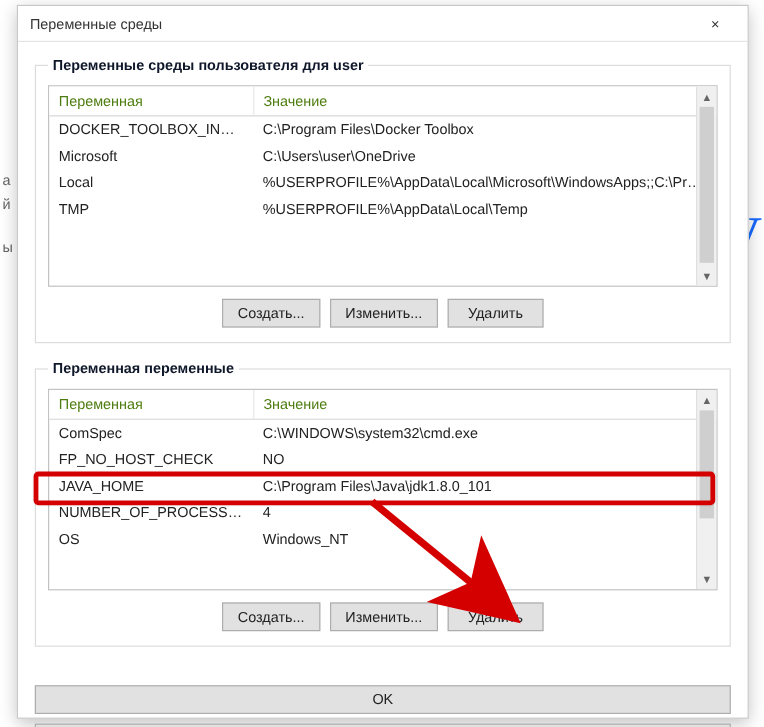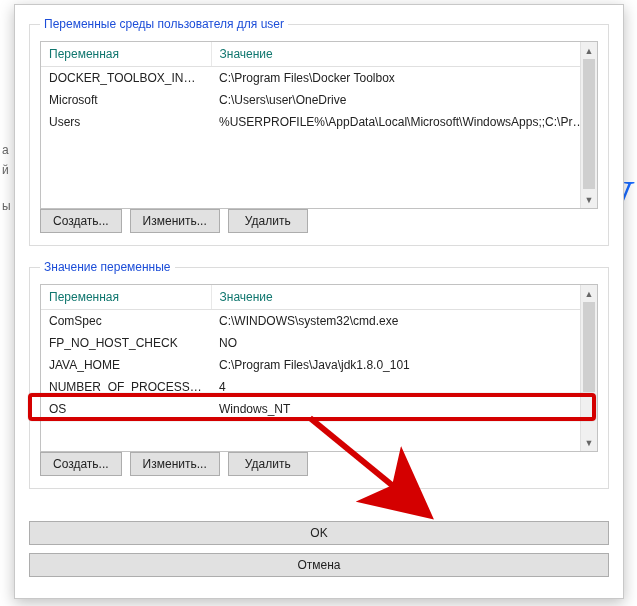--- a/index.html
+++ b/index.html
@@ -14,43 +14,43 @@
     height: 30px; display: flex; align-items: center; justify-content: space-between;
     padding: 0 10px; border-bottom: 1px solid #e4e4e4;
   }
   .titlebar span { color:#333; }
   .close { width: 34px; height: 22px; display:flex; align-items:center; justify-content:center; color:#555; }
   .content { padding: 12px 14px 10px 14px; }
   fieldset {
     border: 1px solid #dcdcdc; margin: 0 0 14px 0; padding: 10px 10px 12px 10px;
     position: relative;
   }
-  legend { padding: 0 4px; color:#1d4ed8; }
+  legend { padding: 0 4px; color:#0f172a;font-weight:bold; }
   .table-wrap {
     border: 1px solid #c2c2c2; height: 168px; overflow: hidden; background:#fff;
     position: relative;
   }
   table { width: 100%; border-collapse: collapse; table-layout: fixed; }
   thead th {
     text-align: left; font-weight: normal; padding: 5px 8px;
-    border-bottom: 1px solid #e0e0e0; background:#fff; color:#0f766e;
+    border-bottom: 1px solid #e0e0e0; background:#fff; color:#4d7c0f;
   }
   thead th:first-child { border-right: 1px solid #e8e8e8; }
   tbody td {
     padding: 4px 8px; white-space: nowrap; overflow: hidden; text-overflow: ellipsis;
     color:#222;
   }
   col.c1 { width: 170px; }
   .scrollbar {
     position:absolute; right:0; top:0; bottom:0; width:17px; background:#f0f0f0;
     border-left:1px solid #e0e0e0;
   }
   .scroll-btn { height:17px; display:flex; align-items:center; justify-content:center; color:#666; font-size:9px; }
   .thumb { position:absolute; left:2px; right:2px; background:#cfcfcf; border-radius:0; }
-  .btn-row { display:flex; justify-content:flex-start; gap:8px; }
+  .btn-row { display:flex; justify-content:center; gap:8px; margin-top:10px; }
   .btn {
     min-width: 80px; height: 24px; padding: 0 12px; background:#e1e1e1;
     border:1px solid #adadad; color:#222; display:flex; align-items:center; justify-content:center;
     cursor: default;
   }
   .dlg-buttons { display:flex; justify-content:flex-end; gap:8px; padding: 8px 14px 12px; flex-direction: column; }
   .highlight-box {
     position:absolute; border:4px solid #d40000; border-radius:4px; pointer-events:none;
     box-shadow: 0 0 0 1px rgba(0,0,0,.05);
   }
@@ -68,20 +68,26 @@
 
 <div class="left-hints">
   <div>а</div>
   <div>й</div>
   <div style="margin-top:16px">ы</div>
 </div>
 <div class="side-mark">V</div>
 
 <div class="dialog">
 
+  <div class="titlebar">
+    <span>Переменные среды</span>
+    <div class="close">
+      <span>×</span>
+    </div>
+  </div>
 
   <div class="content">
 
     <fieldset>
       <legend>Переменные среды пользователя для user</legend>
       <div class="table-wrap">
         <table>
           <colgroup>
               <col class="c1">
               <col>
@@ -95,40 +101,44 @@
           <tbody>
             <tr>
                 <td>DOCKER_TOOLBOX_INSTAL...</td>
                 <td>C:\Program Files\Docker Toolbox</td>
               </tr>
             <tr>
                 <td>Microsoft</td>
                 <td>C:\Users\user\OneDrive</td>
               </tr>
             <tr>
-                <td>Users</td>
+                <td>Local</td>
                 <td>%USERPROFILE%\AppData\Local\Microsoft\WindowsApps;;C:\Pro...</td>
+              </tr>
+            <tr>
+                <td>TMP</td>
+                <td>%USERPROFILE%\AppData\Local\Temp</td>
               </tr>
           </tbody>
         </table>
         <div class="scrollbar">
           <div class="scroll-btn">▲</div>
           <div class="thumb" style="top:17px; height:130px"></div>
           <div class="scroll-btn" style="position:absolute;bottom:0;left:0;right:0">▼</div>
         </div>
       </div>
       <div class="btn-row">
         <div class="btn">Создать...</div>
         <div class="btn">Изменить...</div>
         <div class="btn">Удалить</div>
       </div>
     </fieldset>
 
     <fieldset style="position:relative;">
-      <legend>Значение переменные</legend>
+      <legend>Переменная переменные</legend>
       <div class="table-wrap">
         <table>
           <colgroup>
               <col class="c1">
               <col>
             </colgroup>
           <thead>
             <tr>
               <th>Переменная</th>
               <th>Значение</th>

